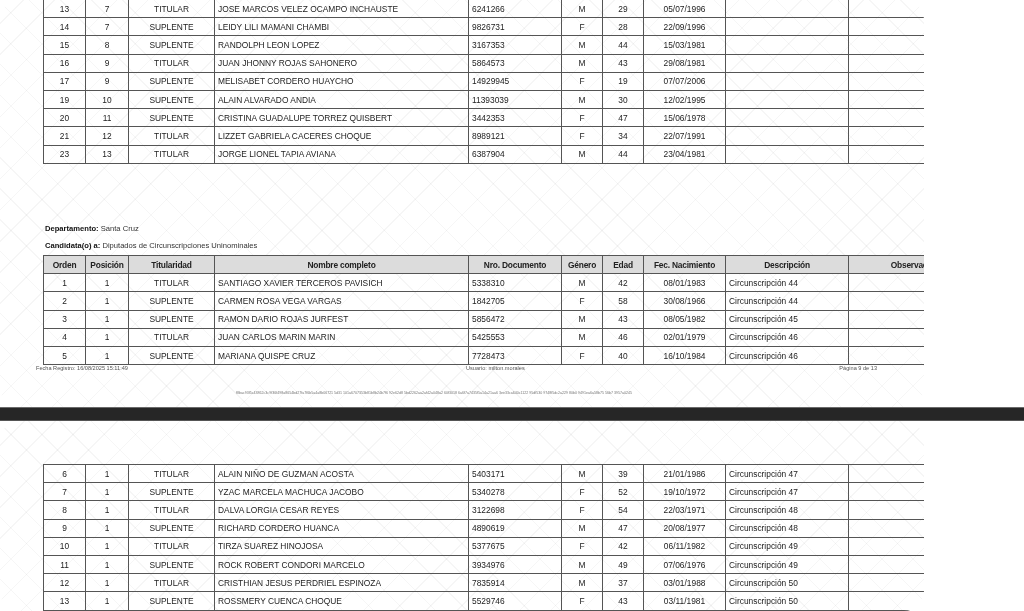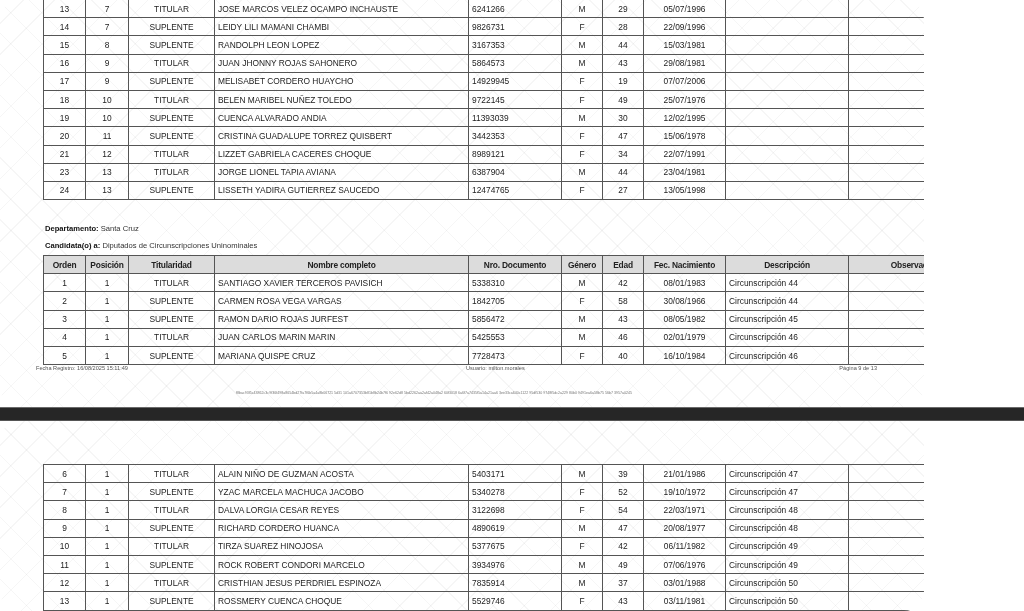--- a/index.html
+++ b/index.html
@@ -172,36 +172,24 @@
           <td class="c">SUPLENTE</td>
           <td class="l">MELISABET CORDERO HUAYCHO</td>
           <td class="l">14929945</td>
           <td class="c">F</td>
           <td class="c">19</td>
           <td class="c">07/07/2006</td>
           <td class="l"></td>
           <td class="l"></td>
         </tr>
         <tr>
-          <td class="c">18</td>
-          <td class="c">10</td>
-          <td class="c">TITULAR</td>
-          <td class="l">BELEN MARIBEL NUÑEZ TOLEDO</td>
-          <td class="l">9722145</td>
-          <td class="c">F</td>
-          <td class="c">49</td>
-          <td class="c">25/07/1976</td>
-          <td class="l"></td>
-          <td class="l"></td>
-        </tr>
-        <tr>
           <td class="c">19</td>
           <td class="c">10</td>
           <td class="c">SUPLENTE</td>
-          <td class="l">CUENCA ALVARADO ANDIA</td>
+          <td class="l">ALAIN ALVARADO ANDIA</td>
           <td class="l">11393039</td>
           <td class="c">M</td>
           <td class="c">30</td>
           <td class="c">12/02/1995</td>
           <td class="l"></td>
           <td class="l"></td>
         </tr>
         <tr>
           <td class="c">20</td>
           <td class="c">11</td>
@@ -228,32 +216,20 @@
         </tr>
         <tr>
           <td class="c">23</td>
           <td class="c">13</td>
           <td class="c">TITULAR</td>
           <td class="l">JORGE LIONEL TAPIA AVIANA</td>
           <td class="l">6387904</td>
           <td class="c">M</td>
           <td class="c">44</td>
           <td class="c">23/04/1981</td>
-          <td class="l"></td>
-          <td class="l"></td>
-        </tr>
-        <tr>
-          <td class="c">24</td>
-          <td class="c">13</td>
-          <td class="c">SUPLENTE</td>
-          <td class="l">LISSETH YADIRA GUTIERREZ SAUCEDO</td>
-          <td class="l">12474765</td>
-          <td class="c">F</td>
-          <td class="c">27</td>
-          <td class="c">13/05/1998</td>
           <td class="l"></td>
           <td class="l"></td>
         </tr>
       </tbody>
   </table>
 
   <div class="meta meta-dep">
     <b>Departamento:</b>
     <span>Santa Cruz</span>
   </div>

